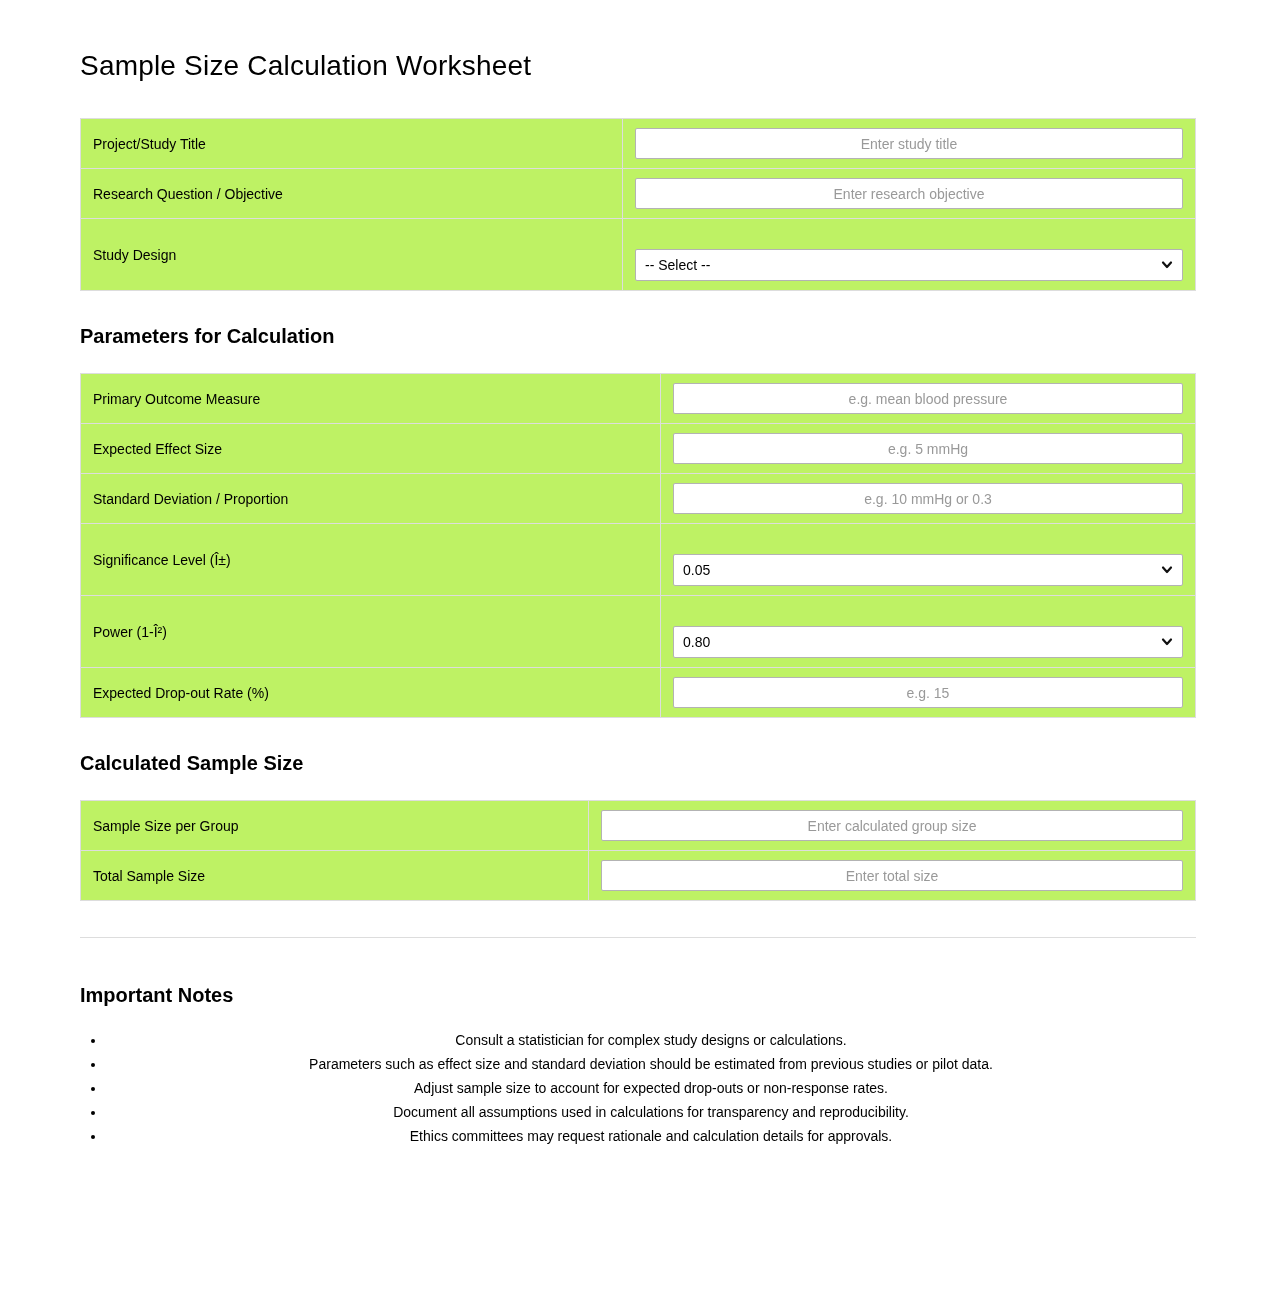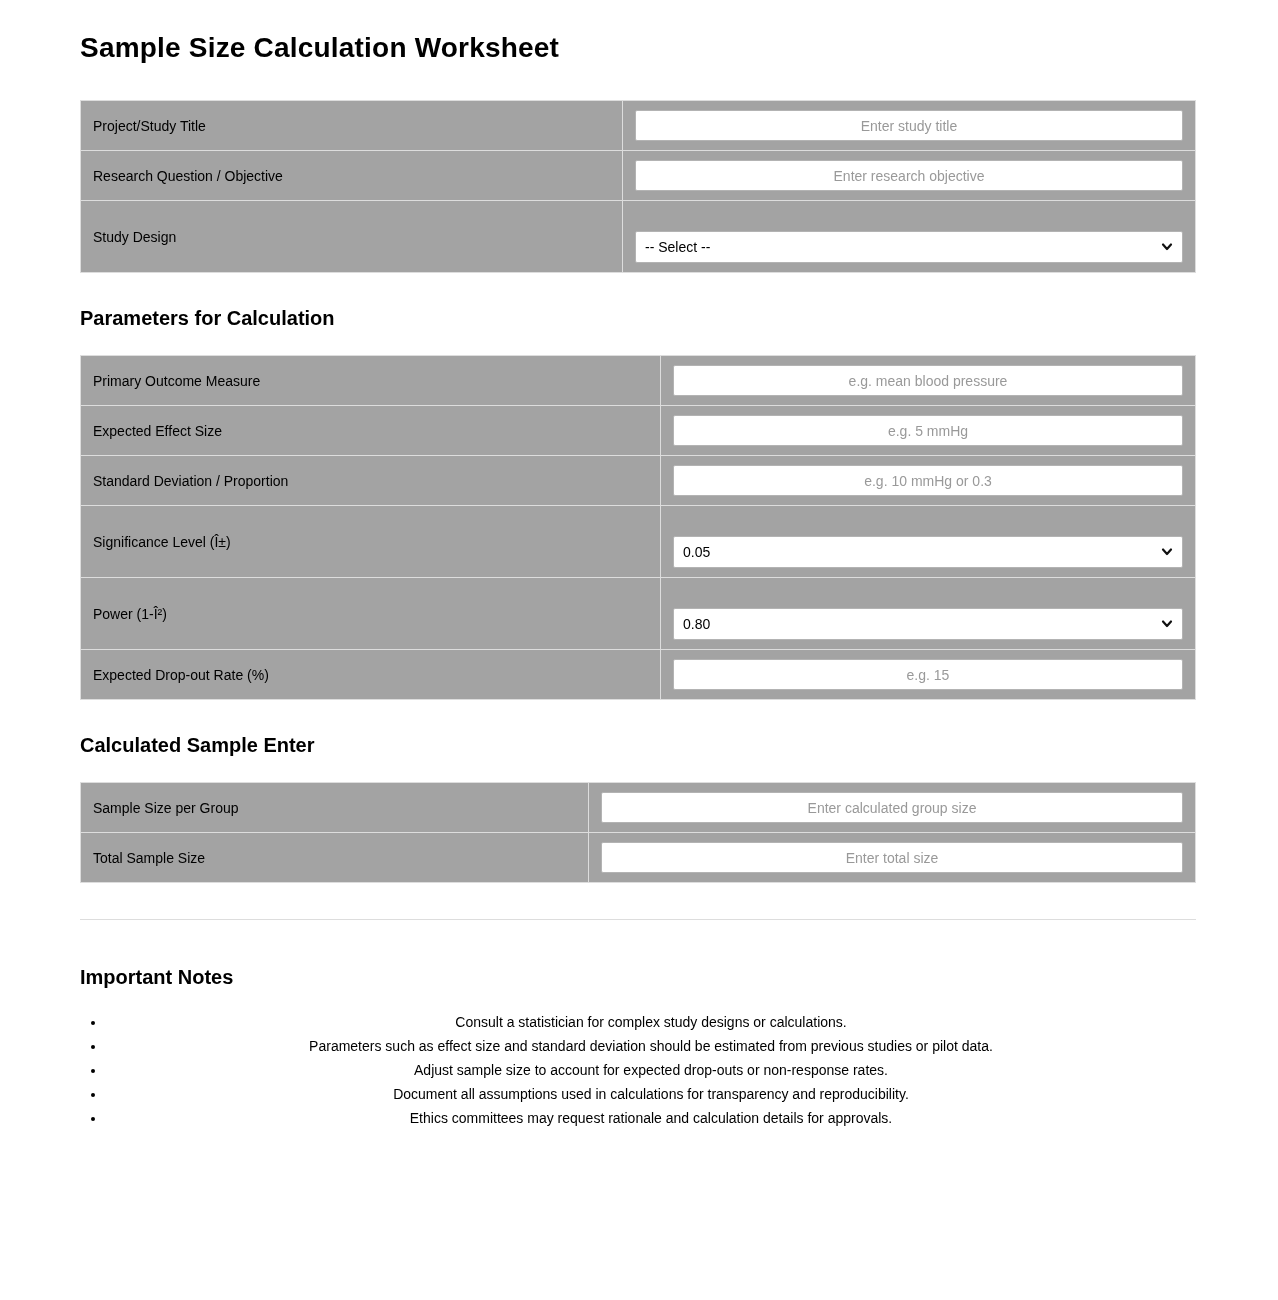--- a/index.html
+++ b/index.html
@@ -8,24 +8,24 @@
     background: #ffffff;
     font-family: "Liberation Sans", "DejaVu Sans", sans-serif;
     color: #000000;
     font-size: 14px;
   }
   body { min-height: 1300px; width: 1278px; }
   .container { margin-left: 80px; width: 1116px; }
 
   h1.page-title {
     margin: 0;
-    padding-top: 30px;
+    padding-top: 48px;
     font-size: 28px;
     line-height: 36px;
-    font-weight: bold;
+    font-weight: normal;
     letter-spacing: 0.2px;
   }
 
   h3.section-heading {
     font-size: 20px;
     font-weight: bold;
     margin: 36px 0 28px 0;
     line-height: 18px;
   }
   h3.notes-heading { margin-top: 48px; margin-bottom: 0; }
@@ -34,21 +34,21 @@
     border-collapse: collapse;
     table-layout: fixed;
     width: 100%;
     margin-top: 34px;
   }
   table.ws-table.no-top-gap { margin-top: 0; }
   table.ws-table td {
     border: 1px solid #dddddd;
     padding: 9px 12px;
     vertical-align: middle;
-    background: #a3a3a3;
+    background: #bef264;
   }
   td.label-cell {
     padding-left: 14px;
     font-size: 14px;
     line-height: 16px;
     color: #000000;
   }
   table.t-study   col.c1 { width: 542px; }
   table.t-params  col.c1 { width: 580px; }
   table.t-calc    col.c1 { width: 508px; }
@@ -211,21 +211,21 @@
     </tr>
     <tr>
       <td class="label-cell">Expected Drop-out Rate (%)</td>
       <td class="control-cell">
         <input class="ws-input" type="text" placeholder="e.g. 15" style="">
       </td>
     </tr>
   </tbody>
     </table>
 
-  <h3 class="section-heading">Calculated Sample Enter</h3>
+  <h3 class="section-heading">Calculated Sample Size</h3>
 
   <table class="ws-table no-top-gap t-calc">
     <colgroup>
         <col class="c1">
         <col class="c2">
       </colgroup>
     <tbody>
         <tr>
       <td class="label-cell">Sample Size per Group</td>
       <td class="control-cell">

